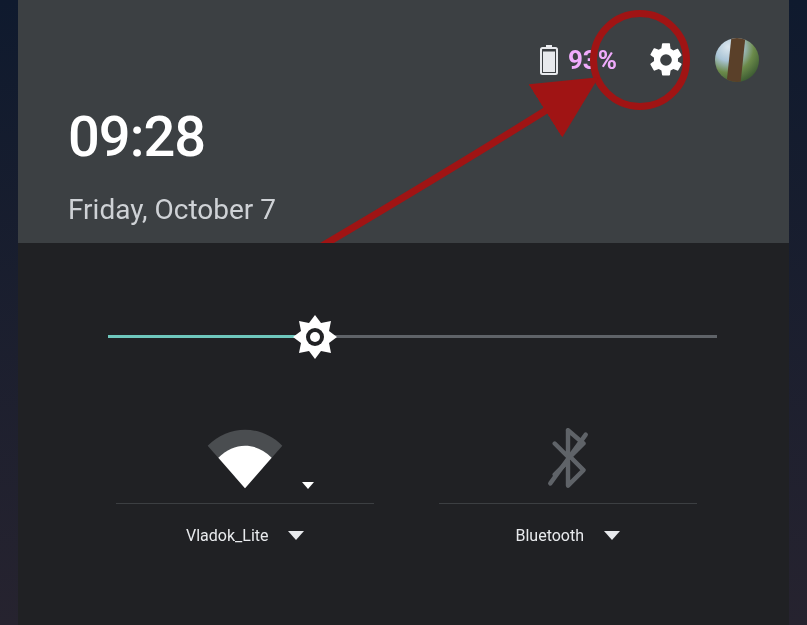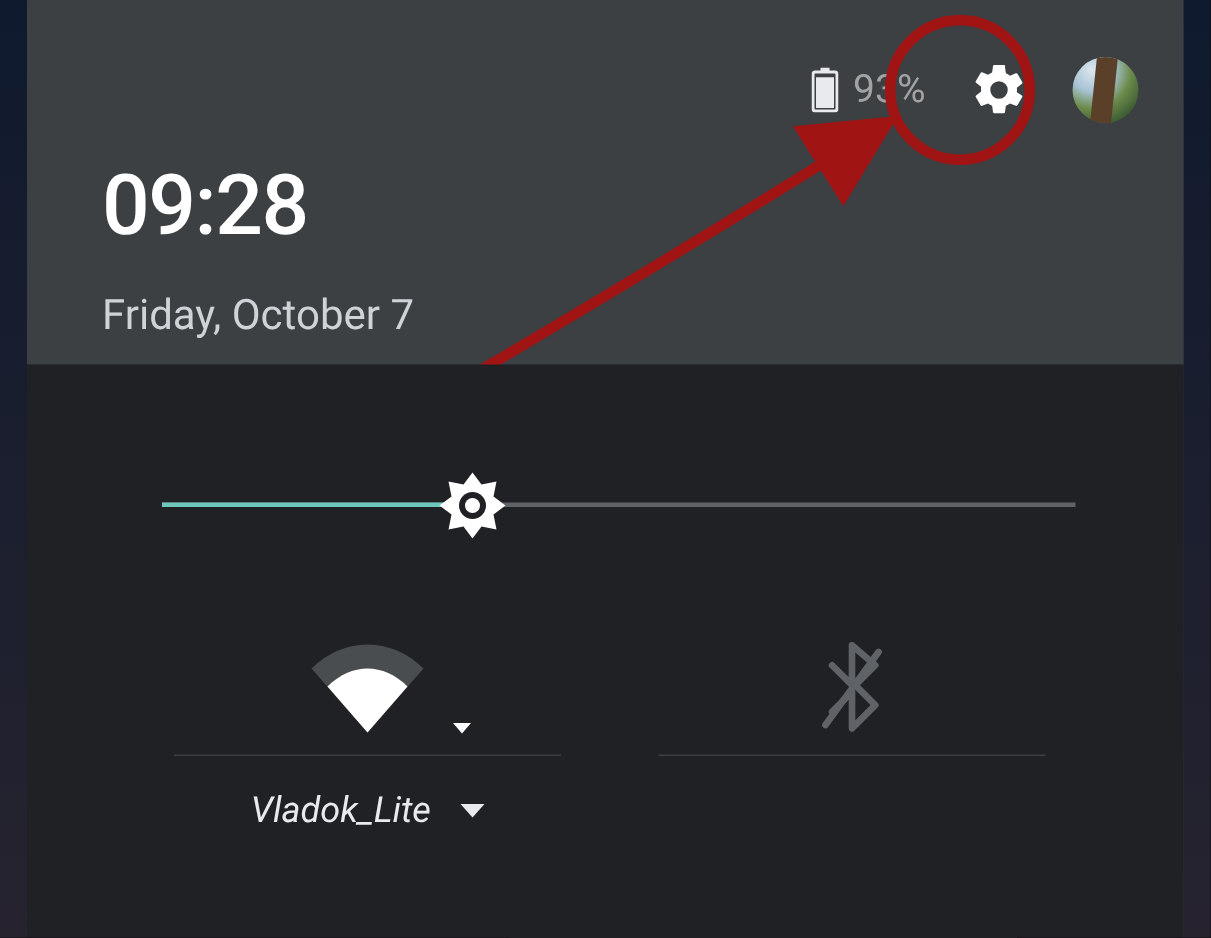--- a/index.html
+++ b/index.html
@@ -49,23 +49,23 @@
     align-items: center;
     gap: 10px;
   }
   .battery-icon {
     width: 18px;
     height: 30px;
     position: relative;
   }
   .battery-icon svg { display:block; }
   .battery-pct {
-    color: #a3a3a3;
+    color: #f0abfc;
     font-size: 26px;
-    font-weight: 400;
+    font-weight: 700;
   }
   .settings-btn {
     width: 42px; height: 42px;
     display: flex; align-items: center; justify-content: center;
     cursor: pointer;
   }
   .avatar {
     width: 44px; height: 44px;
     border-radius: 50%;
     overflow: hidden;
@@ -189,22 +189,21 @@
     height: 1px;
     background: #3c3f42;
     margin-top: 8px;
   }
   .tile-label-row {
     margin-top: 22px;
     display: flex;
     align-items: center;
     gap: 20px;
     color: #e8eaed;
-    font-size: 24px;
-    font-style: italic;
+    font-size: 16px;
   }
   .caret-down {
     width: 0; height: 0;
     border-left: 8px solid transparent;
     border-right: 8px solid transparent;
     border-top: 9px solid #e8eaed;
   }
   .small-caret {
     width: 0; height: 0;
     border-left: 6px solid transparent;
@@ -289,18 +288,22 @@
       </div>
 
       <div class="tile">
         <div class="tile-icon">
           <svg viewBox="0 0 40 56" width="50" height="62">
             <path d="M20,2 L34,14 L22,26 L34,38 L20,52 L20,30 L8,42 M20,26 L8,14 M20,2 L20,26" fill="none" stroke="#5f6368" stroke-width="4" stroke-linejoin="round" stroke-linecap="round"></path>
             <line x1="4" y1="50" x2="36" y2="6" stroke="#5f6368" stroke-width="4" stroke-linecap="round"></line>
           </svg>
         </div>
         <div class="tile-divider"></div>
+        <div class="tile-label-row">
+          <span>Bluetooth</span>
+          <span class="caret-down"></span>
+        </div>
       </div>
 
     </div>
   </div>
 
 </div>
 
 </body></html>

